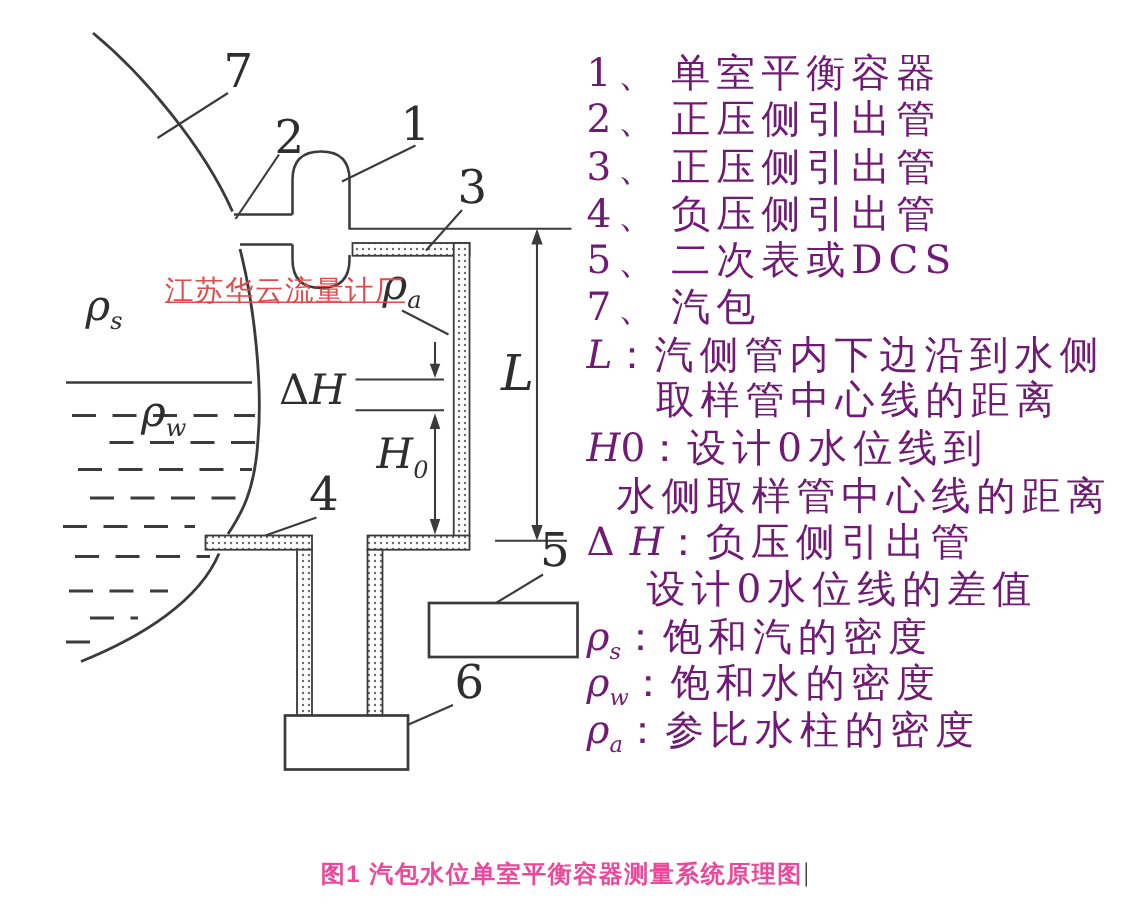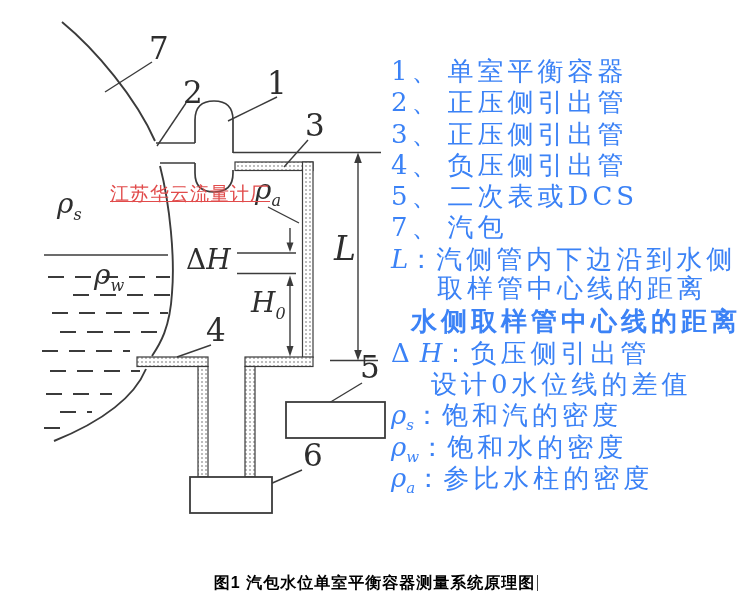--- a/index.html
+++ b/index.html
@@ -13,32 +13,32 @@
   .num{font-size:31px;}
   .it{font-style:italic;}
   .symlab{font-size:28px;font-style:italic;}
   .symlab sub, .dimlab sub{font-size:16px;font-style:italic;}
   .dimlab{font-size:28px;}
   .lblL{font-size:33px;font-style:italic;}
   .watermark{position:absolute;left:110px;top:181px;font-size:19px;letter-spacing:1px;
              color:#e14b4b;font-family:"DejaVu Serif",serif;white-space:nowrap;text-decoration:underline;}
 
   
-  .legend{position:absolute;left:391px;top:56px;width:360px;font-size:26px;
-          color:#3b82f6;font-family:"DejaVu Serif",serif;}
+  .legend{position:absolute;left:391px;top:34px;width:360px;font-size:26px;
+          color:#701a75;font-family:"DejaVu Serif",serif;}
   .legend .row{height:31.3px;line-height:31.3px;white-space:nowrap;letter-spacing:4px;}
   .legend .pre{margin-right:6px;}
   .legend .itp{font-style:italic;letter-spacing:0;}
   .legend sub{font-size:15px;font-style:italic;letter-spacing:0;}
   .legend .post{letter-spacing:0;margin-right:2px;}
 
   
   .caption{position:absolute;left:0;top:573px;width:752px;text-align:center;
            font-family:"Liberation Sans",sans-serif;font-weight:bold;font-size:16px;
-           letter-spacing:1px;color:#000000;}
+           letter-spacing:1px;color:#ec4899;}
   .cursor{display:inline-block;width:1px;height:16px;background:#444;
           margin-left:2px;vertical-align:-3px;}
 </style>
 </head>
 <body>
 
 <div class="stage">
 
   <svg width="752" height="606" viewBox="0 0 752 606">
     <defs>
@@ -161,21 +161,24 @@
       </div>
       <div class="row">
         <span class="pre">7、</span><span class="txt">汽包</span>
       </div>
       <div class="row">
         <span class="itp">L</span><span class="post">：</span><span class="txt">汽侧管内下边沿到水侧</span>
       </div>
       <div class="row" style="padding-left: 46px; font-family: Liberation Mono, monospace;">
         <span class="txt">取样管中心线的距离</span>
       </div>
-      <div class="row" style="padding-left: 20px; font-weight: bold;">
+      <div class="row">
+        <span class="itp">H</span><span class="post">0：</span><span class="txt">设计0水位线到</span>
+      </div>
+      <div class="row" style="padding-left: 20px;">
         <span class="txt">水侧取样管中心线的距离</span>
       </div>
       <div class="row">
         <span class="pre">Δ</span><span class="itp">H</span><span class="post">：</span><span class="txt">负压侧引出管</span>
       </div>
       <div class="row" style="padding-left: 40px;">
         <span class="txt">设计0水位线的差值</span>
       </div>
       <div class="row">
         <span class="itp">ρ</span><sub>s</sub><span class="post">：</span><span class="txt">饱和汽的密度</span>

